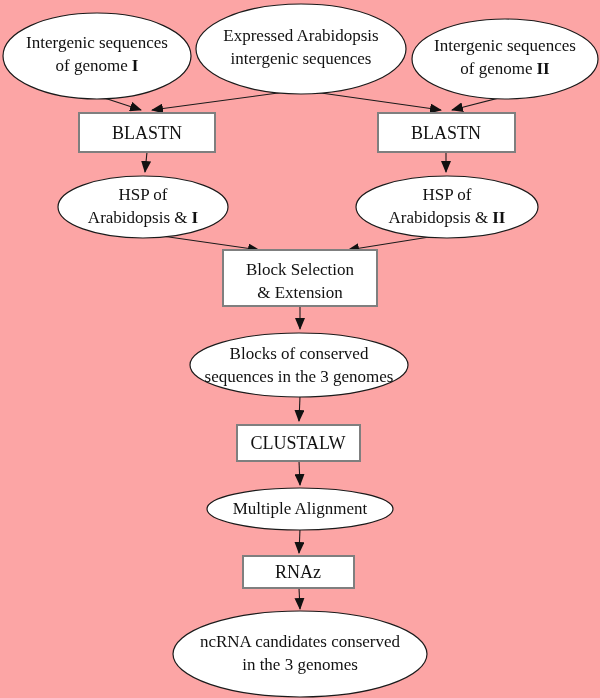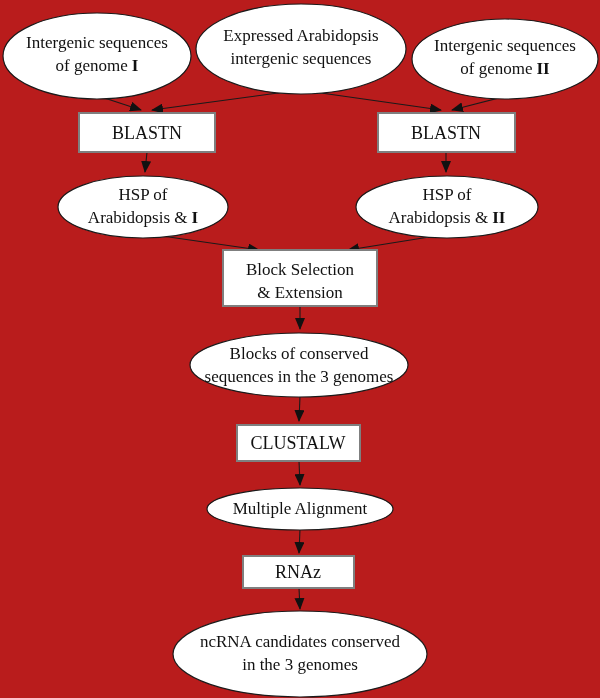--- a/index.html
+++ b/index.html
@@ -4,21 +4,21 @@
 <style>
   html, body {
     margin: 0;
     padding: 0;
     background: #ffffff;
   }
   #canvas {
     width: 600px;
     height: 698px;
     position: relative;
-    background: #b91c1c;
+    background: #fca5a5;
     overflow: hidden;
   }
   svg text {
     font-family: "Liberation Serif", "DejaVu Serif", serif;
     fill: #111111;
   }
   .t {
     font-size: 17px;
     text-anchor: middle;
   }

